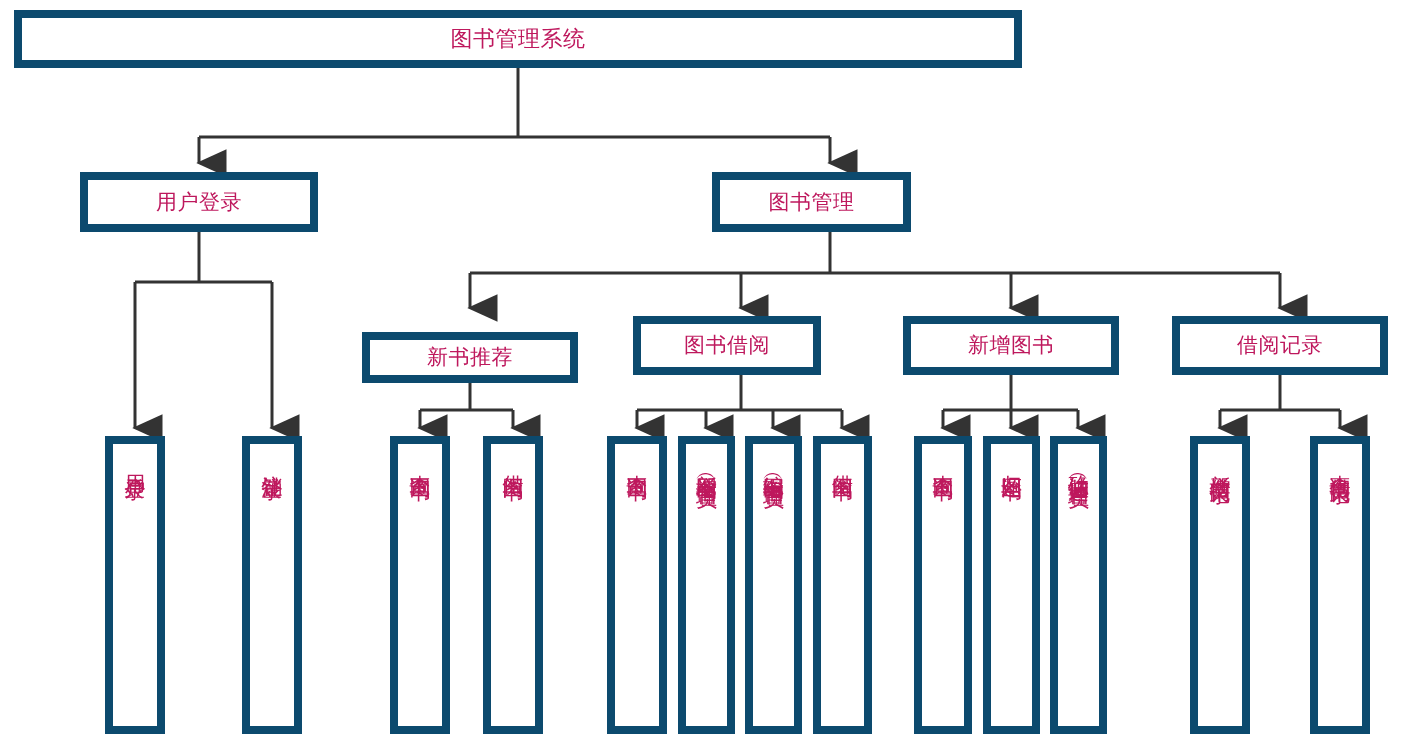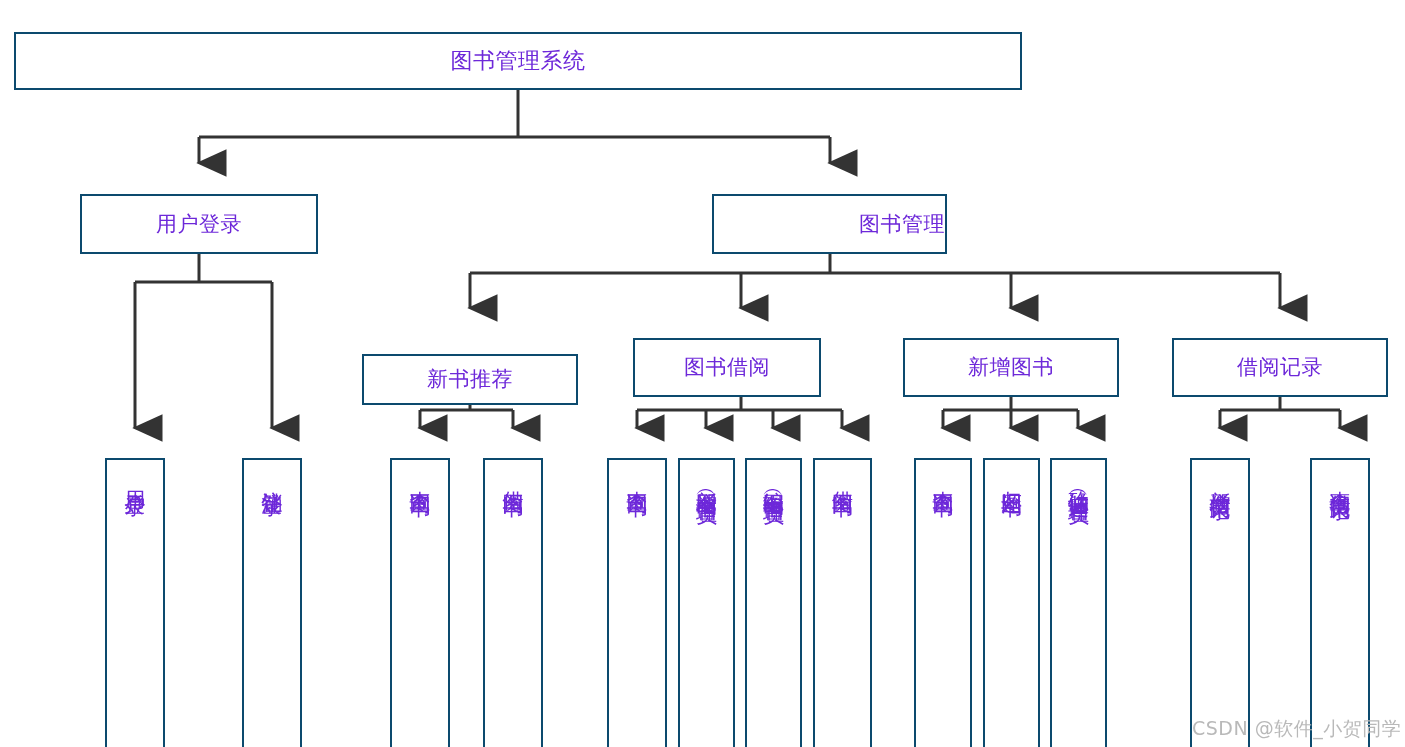--- a/index.html
+++ b/index.html
@@ -23,27 +23,26 @@
     left: 0;
     top: 0;
     width: 1405px;
     height: 747px;
     pointer-events: none;
   }
   .node {
     position: absolute;
     box-sizing: border-box;
     background: #ffffff;
-    border: 2px solid #0c4a6e;
+    border: 8px solid #0c4a6e;
     display: flex;
     align-items: center;
     justify-content: center;
-    color: #6d28d9;
+    color: #be185d;
     z-index: 2;
-    margin-top: 22px;
   }
   .node .label {
     display: block;
     text-align: center;
     line-height: 1.18;
     letter-spacing: 0.5px;
   }
   
   .node.h .label {
     writing-mode: horizontal-tb;
@@ -131,21 +130,21 @@
     </g>
   </svg>
 
   <div class="node h root" style="left:14px; top:10px; width:1008px; height:58px;">
     <span class="label">图书管理系统</span>
   </div>
 
   <div class="node h" style="left:80px; top:172px; width:238px; height:60px;">
     <span class="label">用户登录</span>
   </div>
-  <div class="node h" style="left:712px; top:172px; width:235px; height:60px;justify-content:flex-end;">
+  <div class="node h" style="left:712px; top:172px; width:199px; height:60px;">
     <span class="label">图书管理</span>
   </div>
 
   <div class="node h" style="left:362px; top:332px; width:216px; height:51px;">
     <span class="label">新书推荐</span>
   </div>
   <div class="node h" style="left:633px; top:316px; width:188px; height:59px;">
     <span class="label">图书借阅</span>
   </div>
   <div class="node h" style="left:903px; top:316px; width:216px; height:59px;">
@@ -188,15 +187,14 @@
   <div class="node v" style="left:1050px; top:436px; width:57px; height:298px;">
     <span class="label">确认归还（管理员）</span>
   </div>
   <div class="node v" style="left:1190px; top:436px; width:60px; height:298px;">
     <span class="label">新增借阅记录</span>
   </div>
   <div class="node v" style="left:1310px; top:436px; width:60px; height:298px;">
     <span class="label">查询借阅记录</span>
   </div>
 
-  <div class="watermark" style="left:1192px; top:716px;">CSDN @软件_小贺同学</div>
 
 </div>
 
 </body></html>

